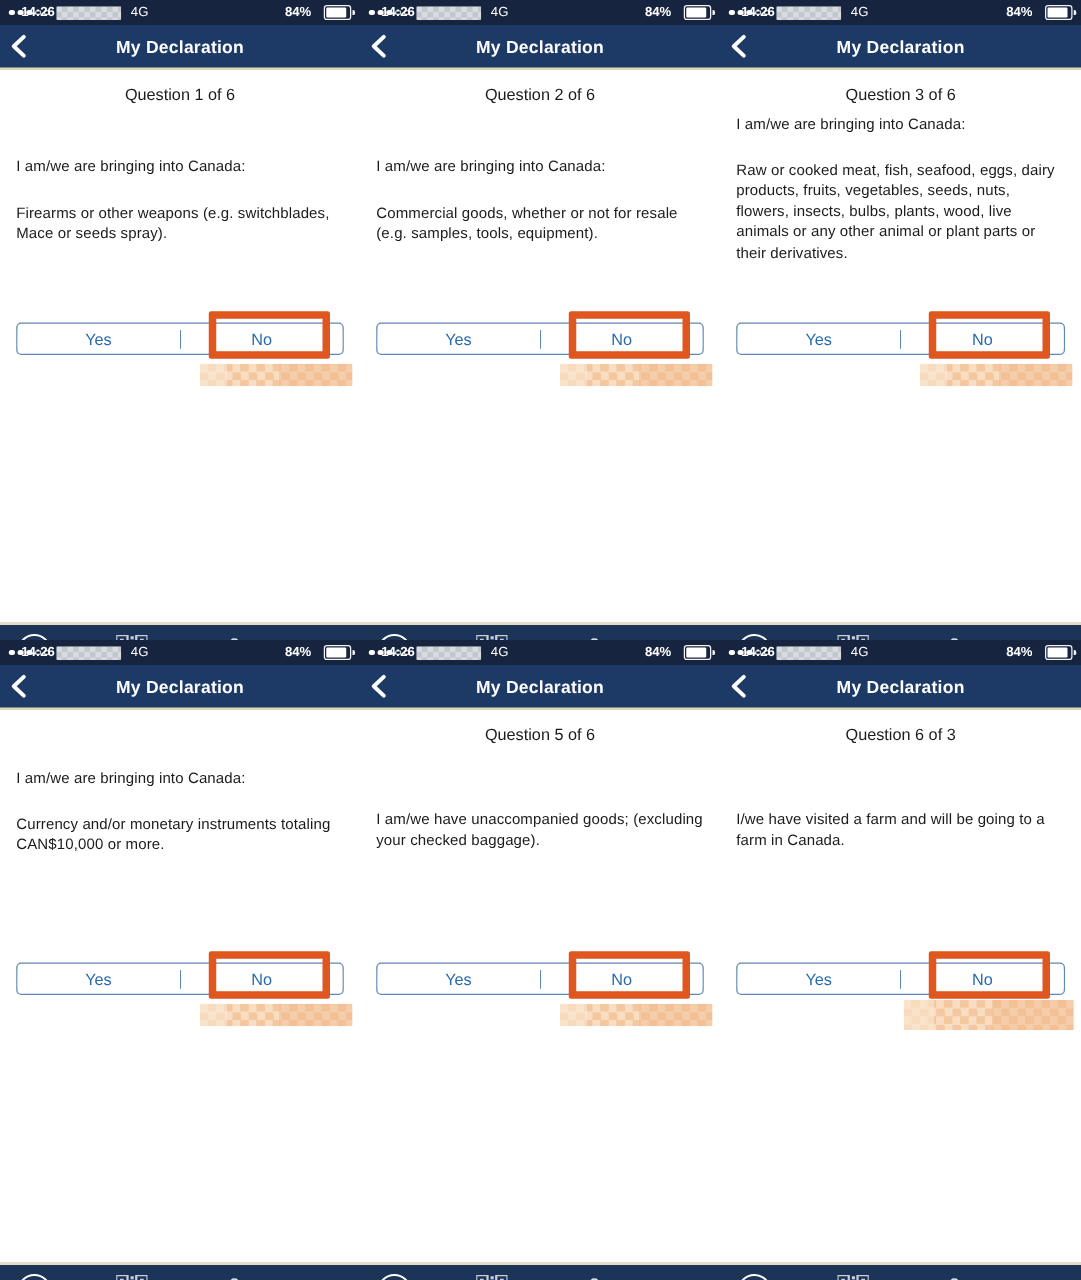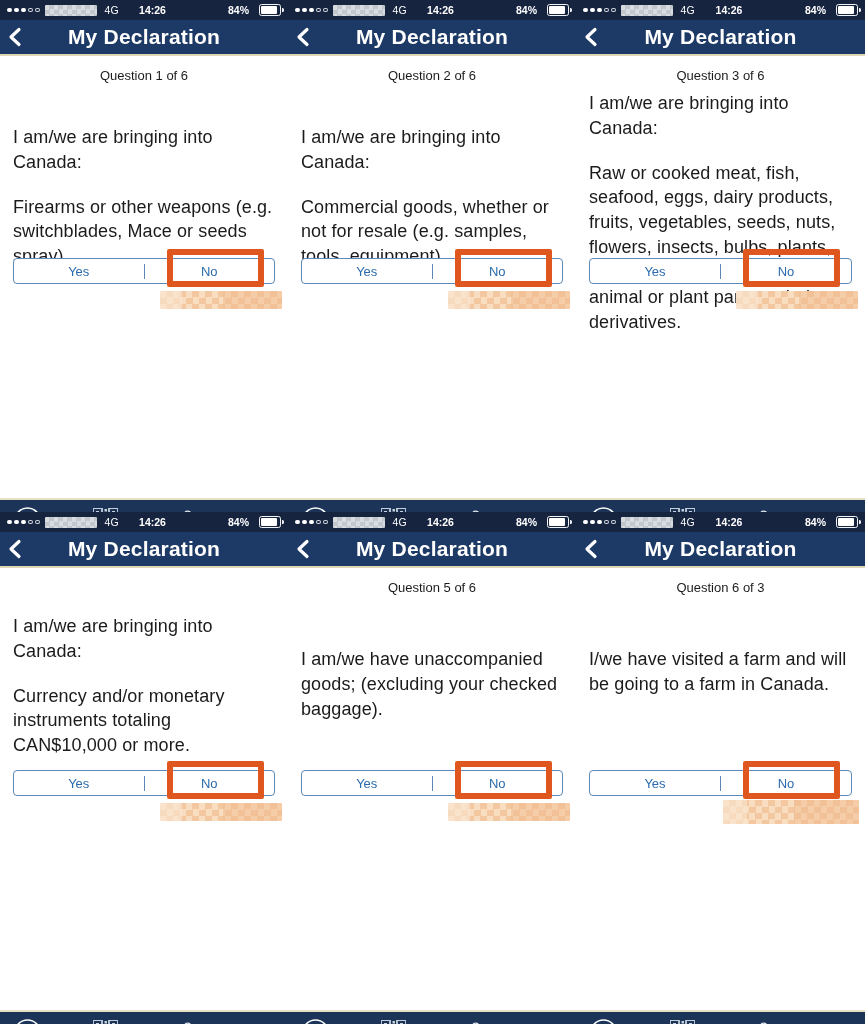--- a/index.html
+++ b/index.html
@@ -28,38 +28,38 @@
   .sig-dots{display:flex;align-items:center;gap:2.5px;margin-right:5px;}
   .sig-dots i{width:4.5px;height:4.5px;border-radius:50%;display:block;}
   .sig-dots i.f{background:#fff;}
   .sig-dots i.e{background:transparent;box-shadow:inset 0 0 0 1px #cfd4dc;}
   .carrier-blur{
     width:52px;height:11px;border-radius:1px;margin-right:8px;
     background:repeating-conic-gradient(#ccd0d6 0% 25%,#e3e5e9 0% 50%);
     background-size:9px 9px;opacity:.95;
   }
   .net{letter-spacing:.2px;}
-  .clock{position:absolute;left:17px;right:0;text-align:center;font-weight:bold;pointer-events:none;}
+  .clock{position:absolute;left:17px;right:0;text-align:left;font-weight:bold;pointer-events:none;}
   .bat-group{margin-left:auto;display:flex;align-items:center;gap:10px;}
   .bat-pct{font-weight:bold;}
   .battery{position:relative;width:20px;height:9.5px;border:1px solid #f2f4f7;border-radius:2.5px;display:block;}
   .battery::before{content:"";position:absolute;left:1px;top:1px;bottom:1px;width:81%;background:#fff;border-radius:1px;}
   .battery::after{content:"";position:absolute;right:-3.5px;top:2.5px;width:2px;height:4px;background:#f2f4f7;border-radius:0 1.5px 1.5px 0;}
   
   .nav-bar{
     height:34px;background:#1d3a66;color:#fff;flex:0 0 auto;position:relative;
     display:flex;align-items:center;justify-content:center;
     border-bottom:2px solid #e0d7b4;
   }
-  .nav-title{font-size:21px;font-weight:bold;letter-spacing:.2px;}
+  .nav-title{font-size:14px;font-weight:bold;letter-spacing:.2px;}
   .back-btn{position:absolute;left:8px;top:50%;transform:translateY(-50%);width:18px;height:22px;display:flex;align-items:center;}
   
   .content{flex:1 1 auto;position:relative;background:#fff;color:#1b1b1d;}
   .qtitle{margin-top:12px;text-align:center;font-size:13px;color:#1c1c1e;}
-  .qtext{margin:0 12px 0 13px;font-size:18px;line-height:1.38;letter-spacing:.1px;}
+  .qtext{margin:0 12px 0 13px;font-size:12px;line-height:1.38;letter-spacing:.1px;}
   .qtext p{margin:0 0 20px 0;}
   .qtext p:empty{display:none;}
   .gap-a{margin-top:42px;}   
   .gap-b{margin-top:8px;}    
   .gap-c{margin-top:46px;}   
   .gap-d{margin-top:52px;}   
   
   .answer-area{position:absolute;top:202px;left:0;right:0;height:80px;}
   .seg{
     margin:0 13px;height:24px;display:flex;

